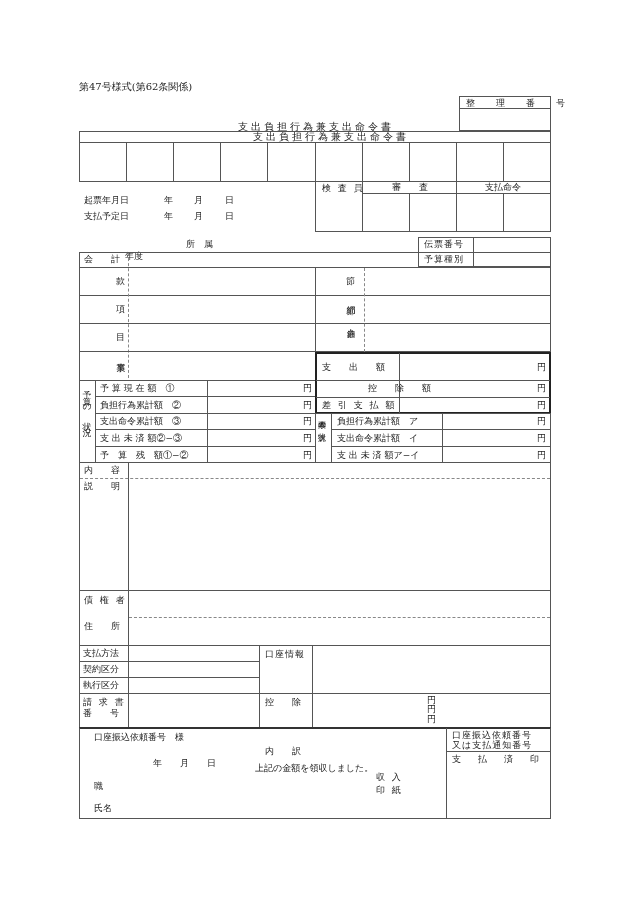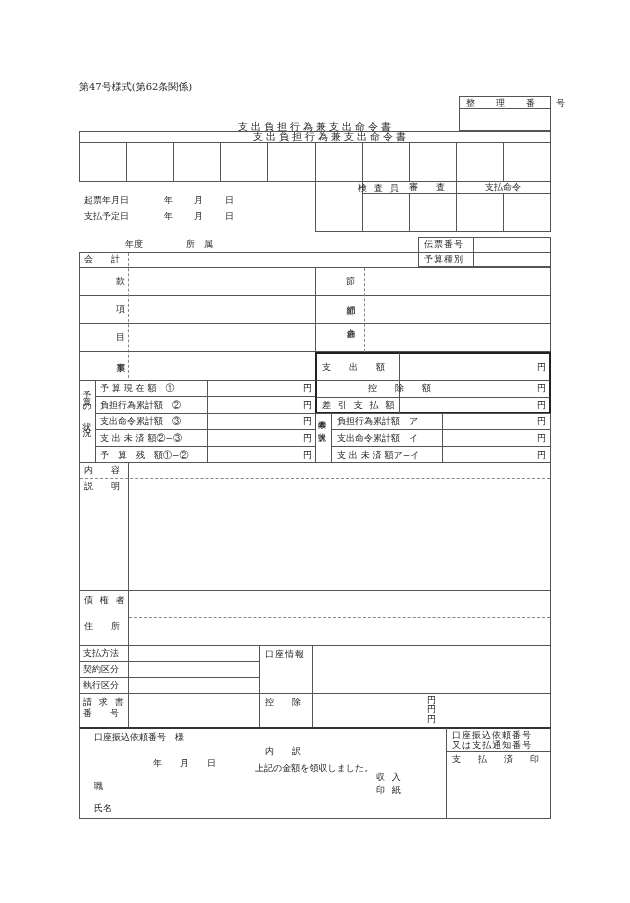--- a/index.html
+++ b/index.html
@@ -40,34 +40,34 @@
 <div class="vl" style="left:315px;top:142px;height:90px;"></div>
 <div class="vl" style="left:362px;top:142px;height:90px;"></div>
 <div class="vl" style="left:409px;top:142px;height:40px;"></div>
 <div class="vl" style="left:456px;top:142px;height:90px;"></div>
 <div class="vl" style="left:503px;top:142px;height:40px;"></div>
 
 <div class="box" style="left:315px;top:181px;width:236px;height:51px;"></div>
 <div class="hl" style="left:362px;top:193px;width:189px;"></div>
 <div class="vl" style="left:409px;top:193px;height:39px;"></div>
 <div class="vl" style="left:503px;top:193px;height:39px;"></div>
-<div class="t" style="left:322px;top:184px;letter-spacing:2px;margin-left:36px;">検 査 員</div>
-<div class="t" style="left:392px;top:183px;margin-left:17px;">審　　査</div>
+<div class="t" style="left:322px;top:184px;letter-spacing:2px;">検 査 員</div>
+<div class="t" style="left:392px;top:183px;">審　　査</div>
 <div class="t" style="left:485px;top:183px;">支払命令</div>
 
 <div class="t" style="left:84px;top:196px;">起票年月日</div>
 <div class="t" style="left:164px;top:196px;">年</div>
 <div class="t" style="left:194px;top:196px;">月</div>
 <div class="t" style="left:225px;top:196px;">日</div>
 <div class="t" style="left:84px;top:212px;">支払予定日</div>
 <div class="t" style="left:164px;top:212px;">年</div>
 <div class="t" style="left:194px;top:212px;">月</div>
 <div class="t" style="left:225px;top:212px;">日</div>
 
-<div class="t" style="left:125px;top:240px;">年度</div>
+<div class="t" style="left:125px;top:252px;">年度</div>
 <div class="t" style="left:186px;top:240px;">所　属</div>
 
 <div class="box" style="left:418px;top:237px;width:133px;height:30px;"></div>
 <div class="hl" style="left:418px;top:252px;width:133px;"></div>
 <div class="vl" style="left:473px;top:237px;height:15px;"></div>
 <div class="t" style="left:424px;top:240px;letter-spacing:1px;">伝票番号</div>
 <div class="abs" style="left:474px;top:238px;width:76px;height:14px;"></div>
 <div class="t" style="left:424px;top:255px;letter-spacing:1px;">予算種別</div>
 <div class="abs" style="left:474px;top:253px;width:76px;height:14px;"></div>
 

